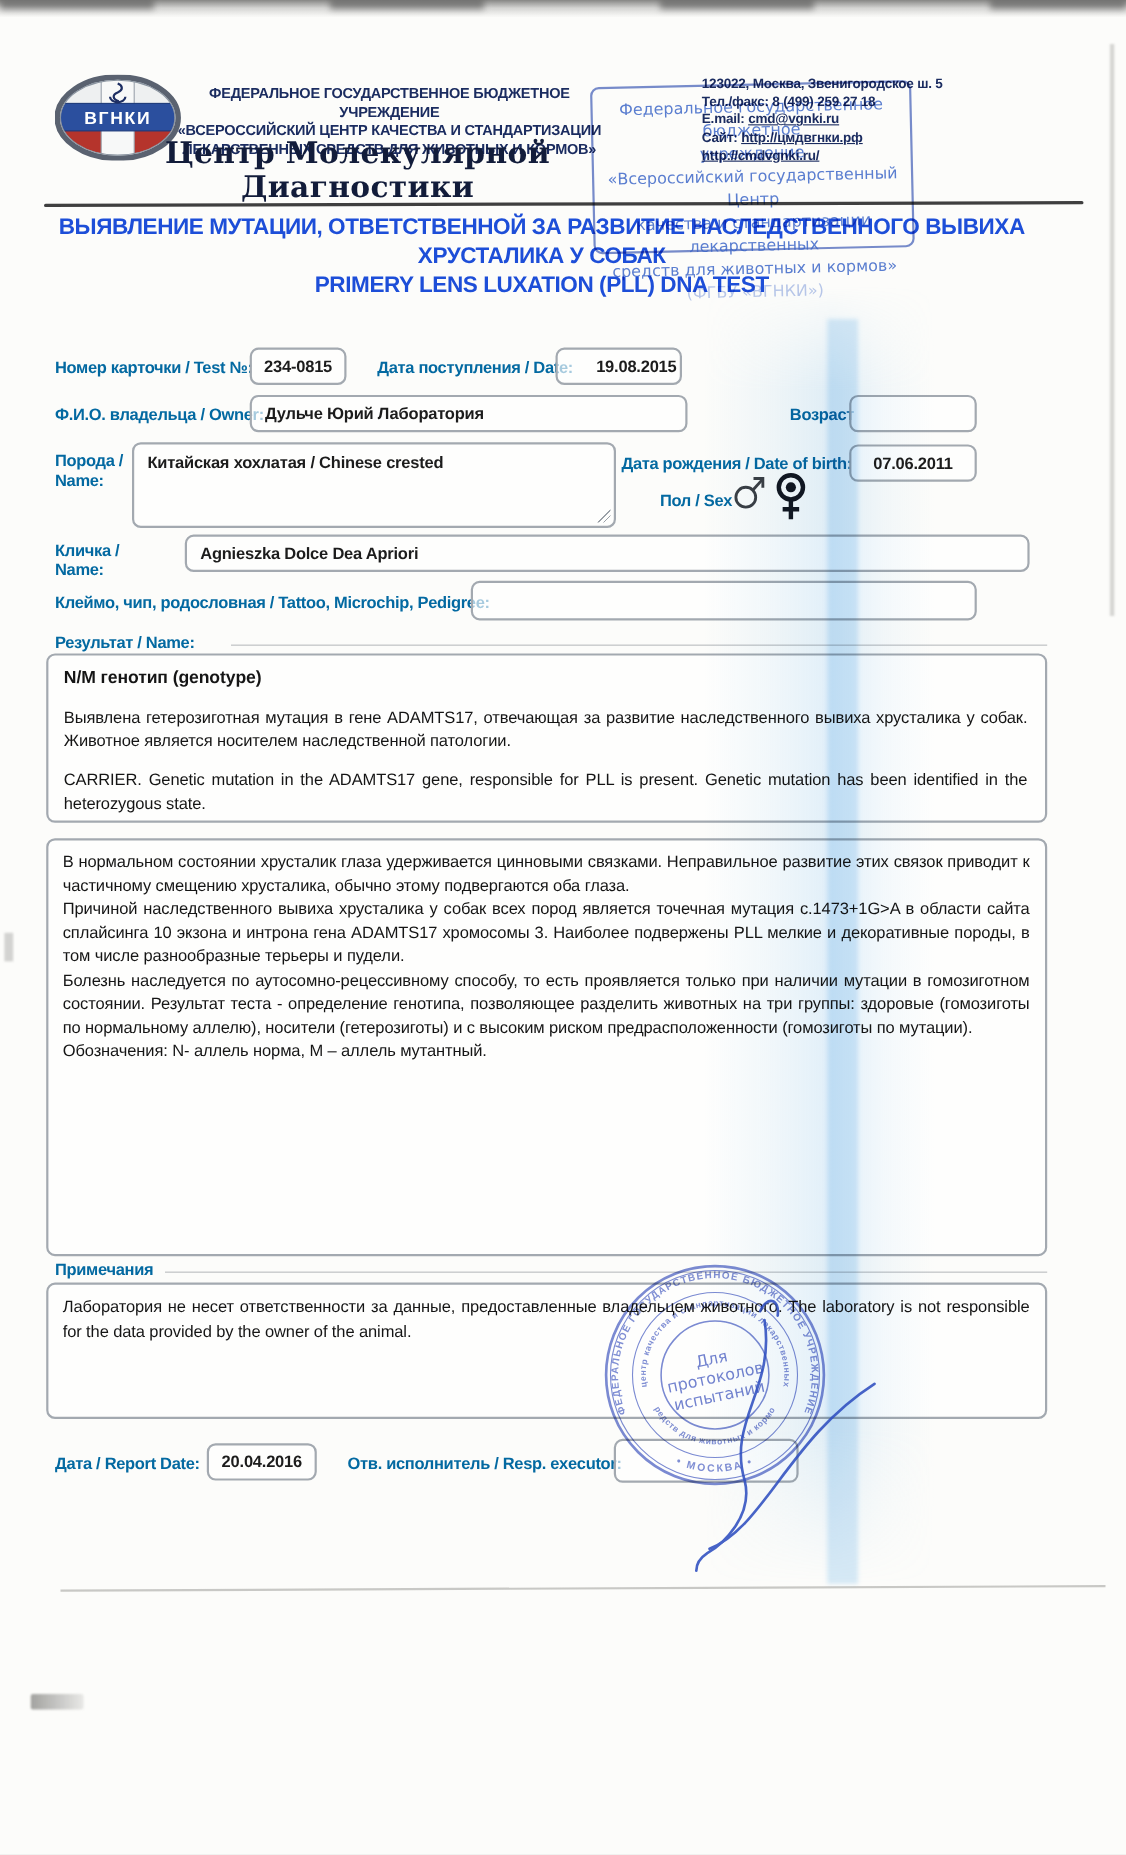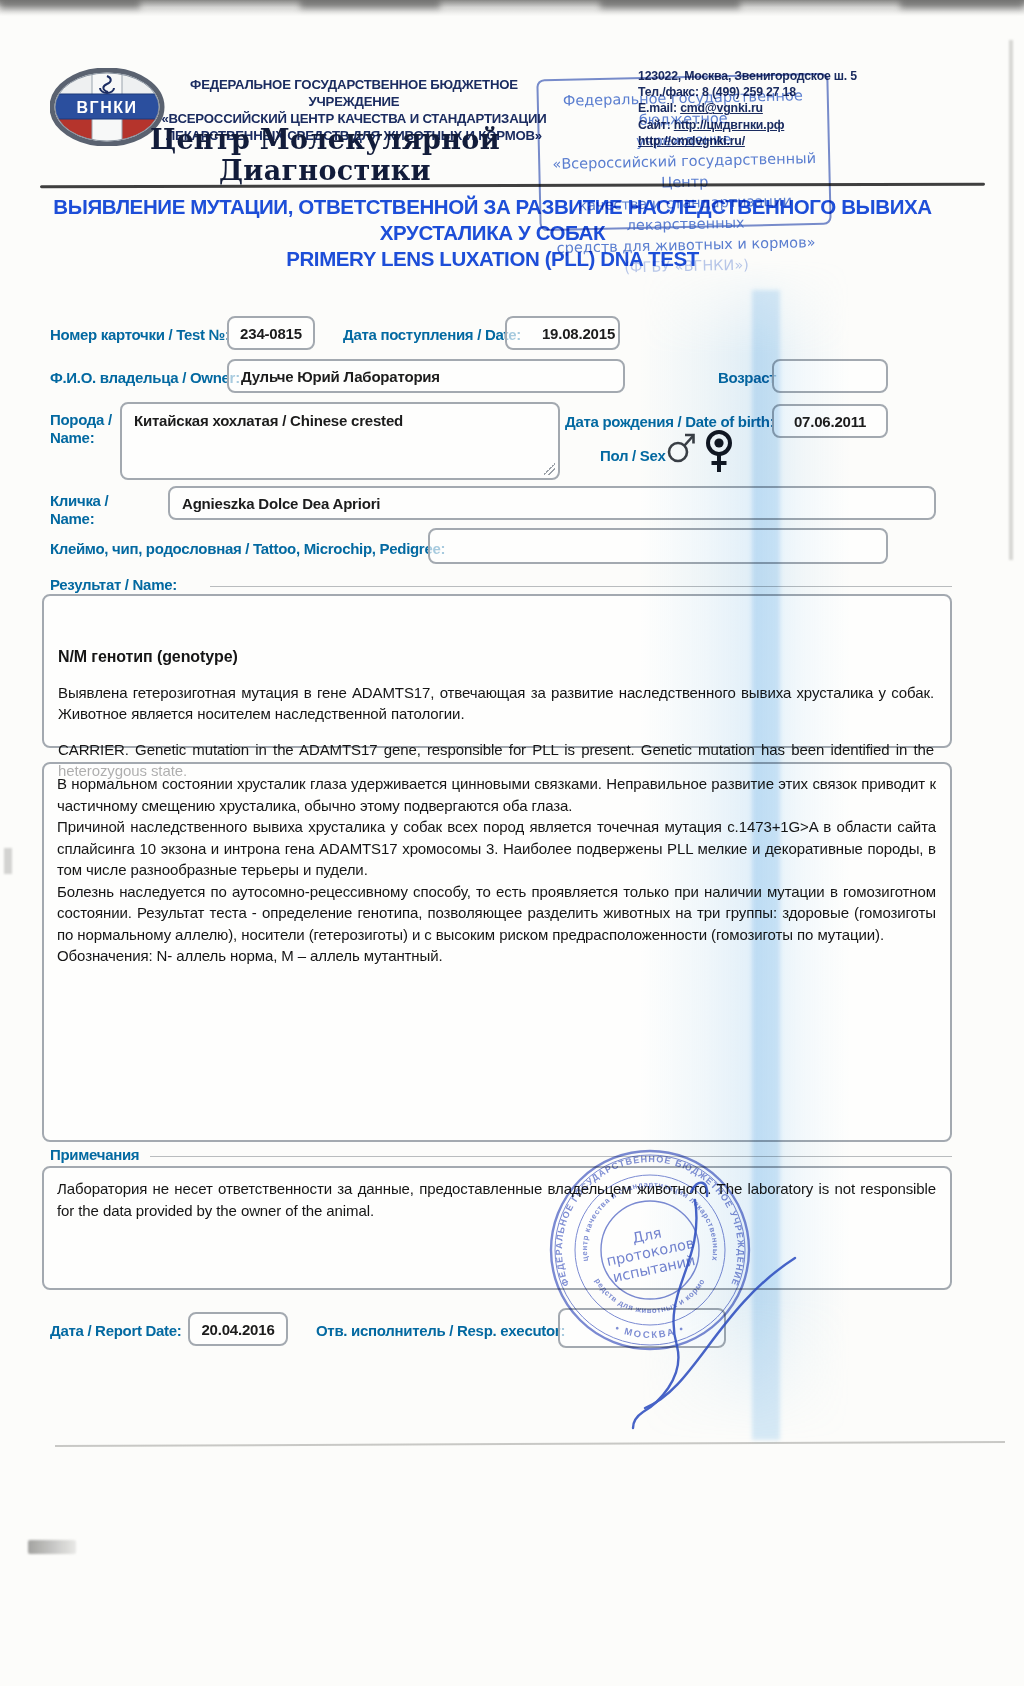--- a/index.html
+++ b/index.html
@@ -171,21 +171,21 @@
   </div>
 
   <div class="lbl" style="left:50px;top:540px;">Клеймо, чип, родословная / Tattoo, Microchip, Pedigree:</div>
   <div class="box lbox" style="left:428px;top:528px;width:460px;height:36px;">
     <span class="val"></span>
   </div>
 
   <div class="lbl" style="left:50px;top:576px;">Результат / Name:</div>
   <div class="thinline" style="left:210px;top:586px;width:742px;"></div>
   <div class="box" style="left:42px;top:594px;width:910px;height:154px;">
-    <div class="ptext resulttext" style="padding:10px 16px 0 14px;margin-top:40px;">
+    <div class="ptext resulttext" style="padding:10px 16px 0 14px;">
       <p style="font-size:16px;font-weight:bold;">N/M генотип (genotype)</p>
       <p>Выявлена гетерозиготная мутация в гене ADAMTS17, отвечающая за развитие наследственного вывиха хрусталика у собак. Животное является носителем наследственной патологии.</p>
       <p>CARRIER. Genetic mutation in the ADAMTS17 gene, responsible for PLL is present. Genetic mutation has been identified in the heterozygous state.</p>
     </div>
   </div>
 
   <div class="box" style="left:42px;top:762px;width:910px;height:380px;">
     <div class="ptext" style="padding:9px 14px 0 13px;">
       <p>В нормальном состоянии хрусталик глаза удерживается цинновыми связками. Неправильное развитие этих связок приводит к частичному смещению хрусталика, обычно этому подвергаются оба глаза.</p>
       <p>Причиной наследственного вывиха хрусталика у собак всех пород является точечная мутация c.1473+1G&gt;A в области сайта сплайсинга 10 экзона и интрона гена ADAMTS17 хромосомы 3. Наиболее подвержены PLL мелкие и декоративные породы, в том числе разнообразные терьеры и пудели.</p>

